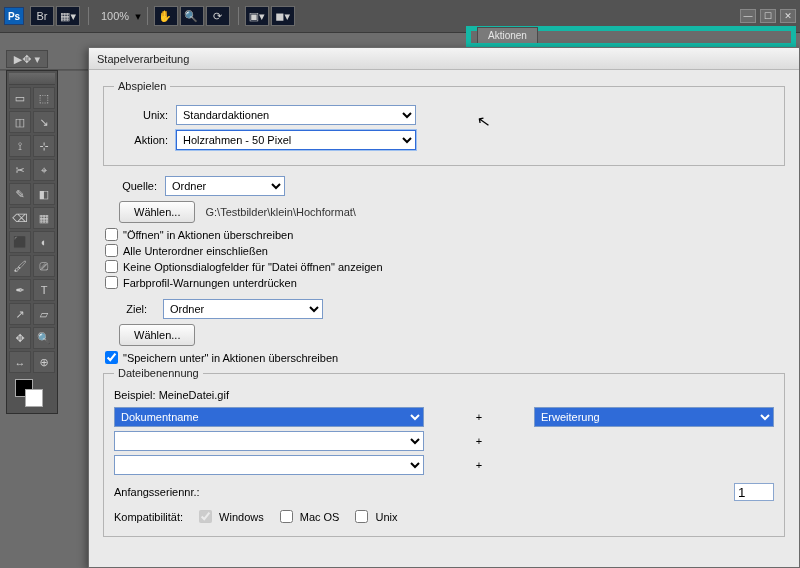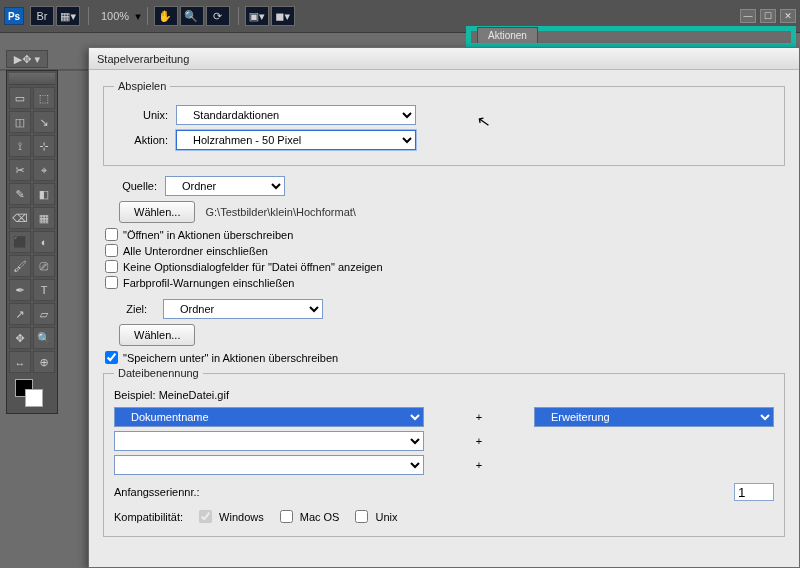--- a/index.html
+++ b/index.html
@@ -84,21 +84,21 @@
   .dlg-body { padding:10px 14px 6px 14px; }
   fieldset {
     border:1px solid #b4b4b4; margin:0 0 10px 0; padding:8px 10px 10px 10px;
   }
   legend { padding:0 4px; color:#222; }
   .row { display:flex; align-items:center; margin:5px 0; }
   .lbl { width:54px; text-align:right; margin-right:8px; }
   .lbl-s { width:44px; text-align:right; margin-right:16px; }
   select {
     font-family: inherit; font-size:11px; height:20px;
-    border:1px solid #7a9ac9; background:#fff; padding:0 12px;
+    border:1px solid #7a9ac9; background:#fff; padding:0 2px;
   }
   select.sel-satz { width:240px; }
   select.sel-aktion { width:240px; border-color:#2f6bd8; outline:1px solid #9ec0ef; }
   select.sel-quelle { width:120px; }
   select.sel-ziel { width:160px; }
   .btn {
     height:22px; padding:0 14px; background:linear-gradient(#fdfdfd,#e3e3e3);
     border:1px solid #8a8a8a; border-radius:3px; font-family:inherit; font-size:11px;
     cursor:default;
   }
@@ -240,21 +240,21 @@
     <div class="chk">
         <input type="checkbox" style="">
         <span>Alle Unterordner einschließen</span>
       </div>
     <div class="chk">
         <input type="checkbox" style="">
         <span>Keine Optionsdialogfelder für "Datei öffnen" anzeigen</span>
       </div>
     <div class="chk">
         <input type="checkbox" style="">
-        <span>Farbprofil-Warnungen einschließen</span>
+        <span>Farbprofil-Warnungen unterdrücken</span>
       </div>
 
     <div class="row" style="margin-top:10px;">
       <span class="lbl-s">Ziel:</span>
       <select class="sel-ziel">
         <option>Ordner</option>
       </select>
     </div>
     <div class="row" style="margin-left:16px;">
       <button class="btn">Wählen...</button>

